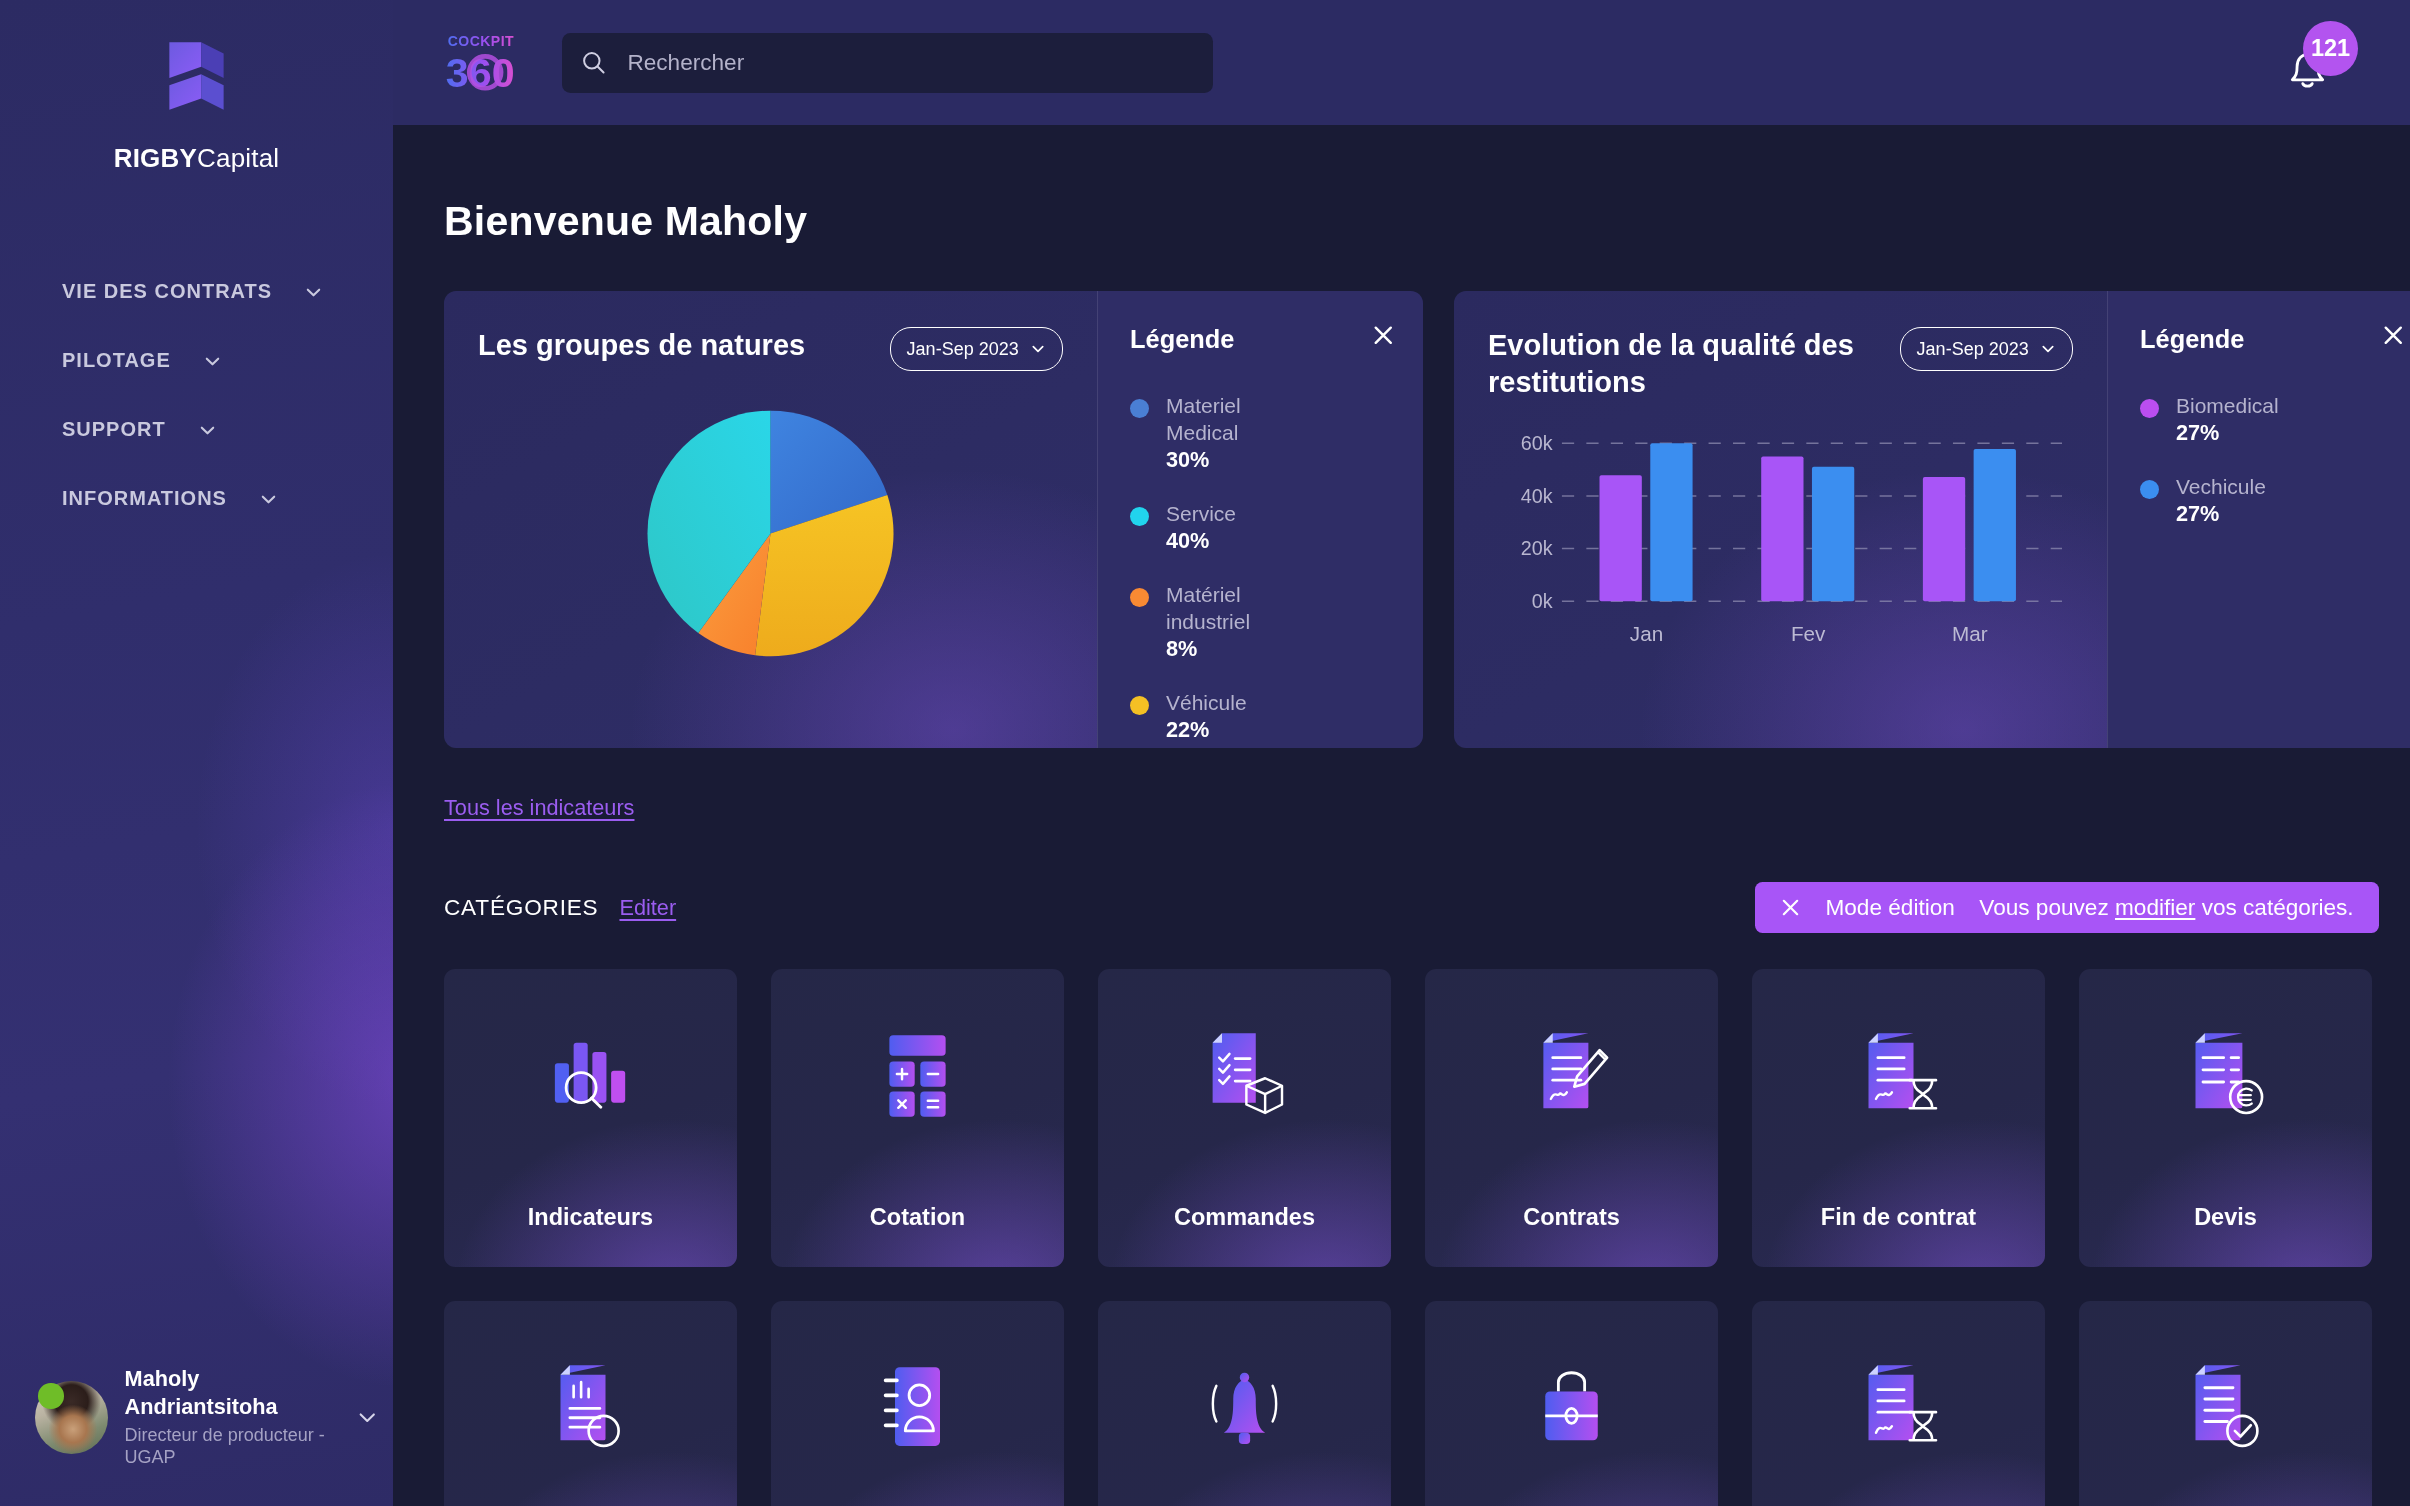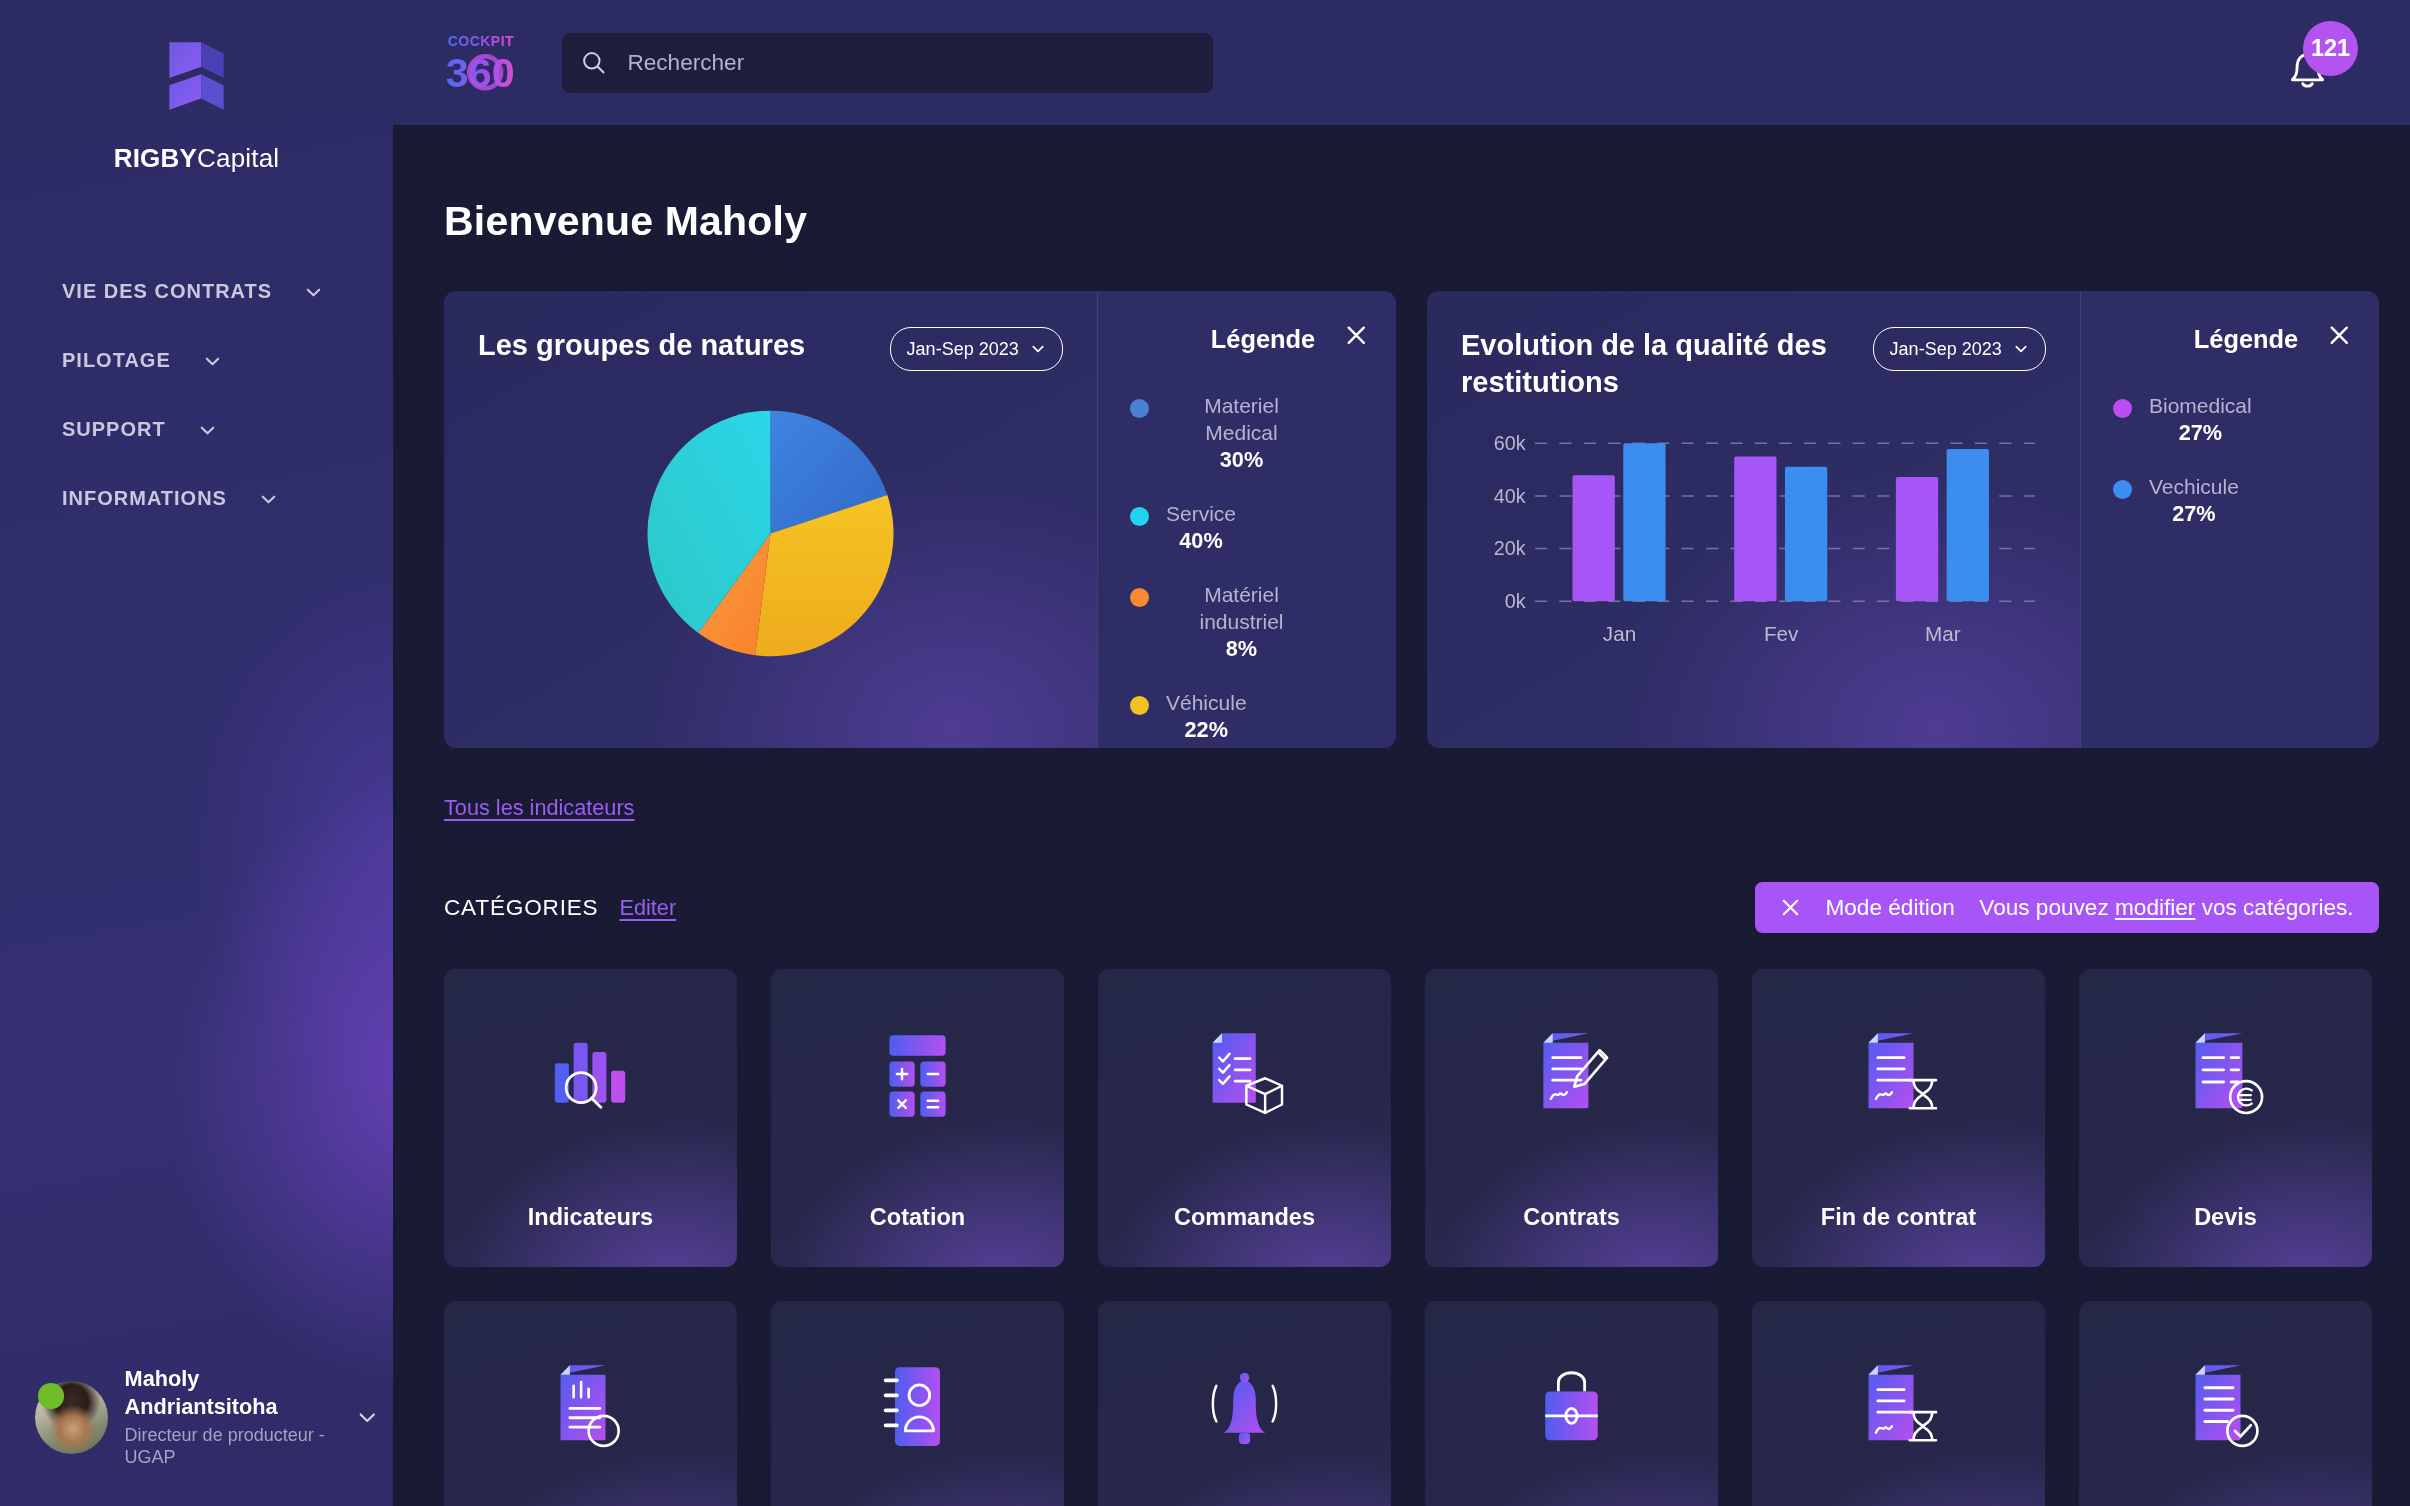--- a/index.html
+++ b/index.html
@@ -120,26 +120,25 @@
   }
   .widget-body {
     width: 653px;
     background:
       radial-gradient(ellipse 490px 395px at 78% 96%, rgba(126,83,214,0.40) 0%, rgba(126,83,214,0) 66%),
       linear-gradient(150deg, #2b2a5f 0%, #2d2c63 55%, #2f2d68 100%);
     position: relative;
     padding: 36px 34px 0 34px;
   }
   .widget-legend {
-    width: 299px;
+    width: 326px;
     background: #2f2d66;
     border-left: 0.9px solid rgba(255,255,255,0.10);
     position: relative;
     padding: 34px 0 0 32px;
-    text-align: center;
   }
   .w-head { display: flex; align-items: flex-start; gap: 21px; }
   .w-title { color: #fff; font-size: 29px; font-weight: 700; line-height: 1.26; max-width: 443px; }
   .period-pill {
     margin-left: auto;
     flex: 0 0 auto;
     height: 44px;
     border: 1.5px solid #ffffff; border-radius: 21px;
     color: #ffffff; font-size: 18px;
     display: flex; align-items: center; gap: 11.3px;

